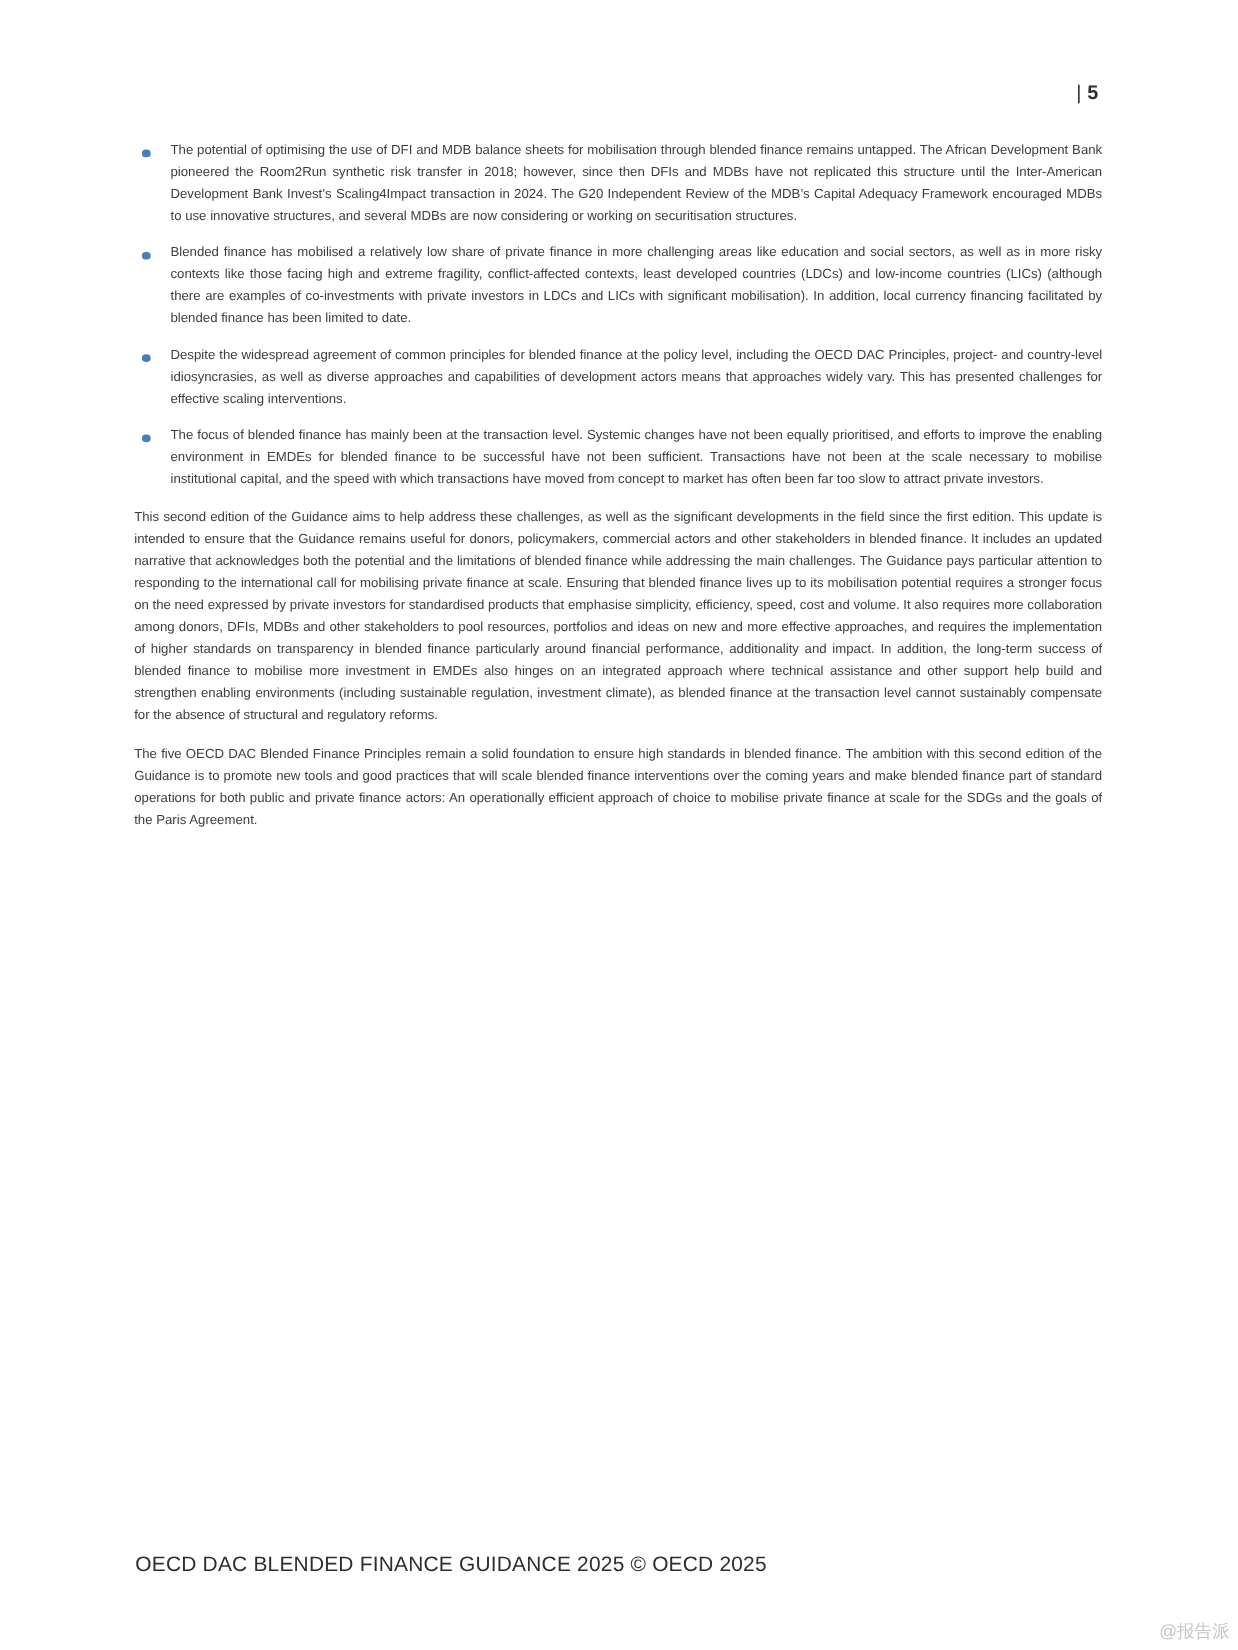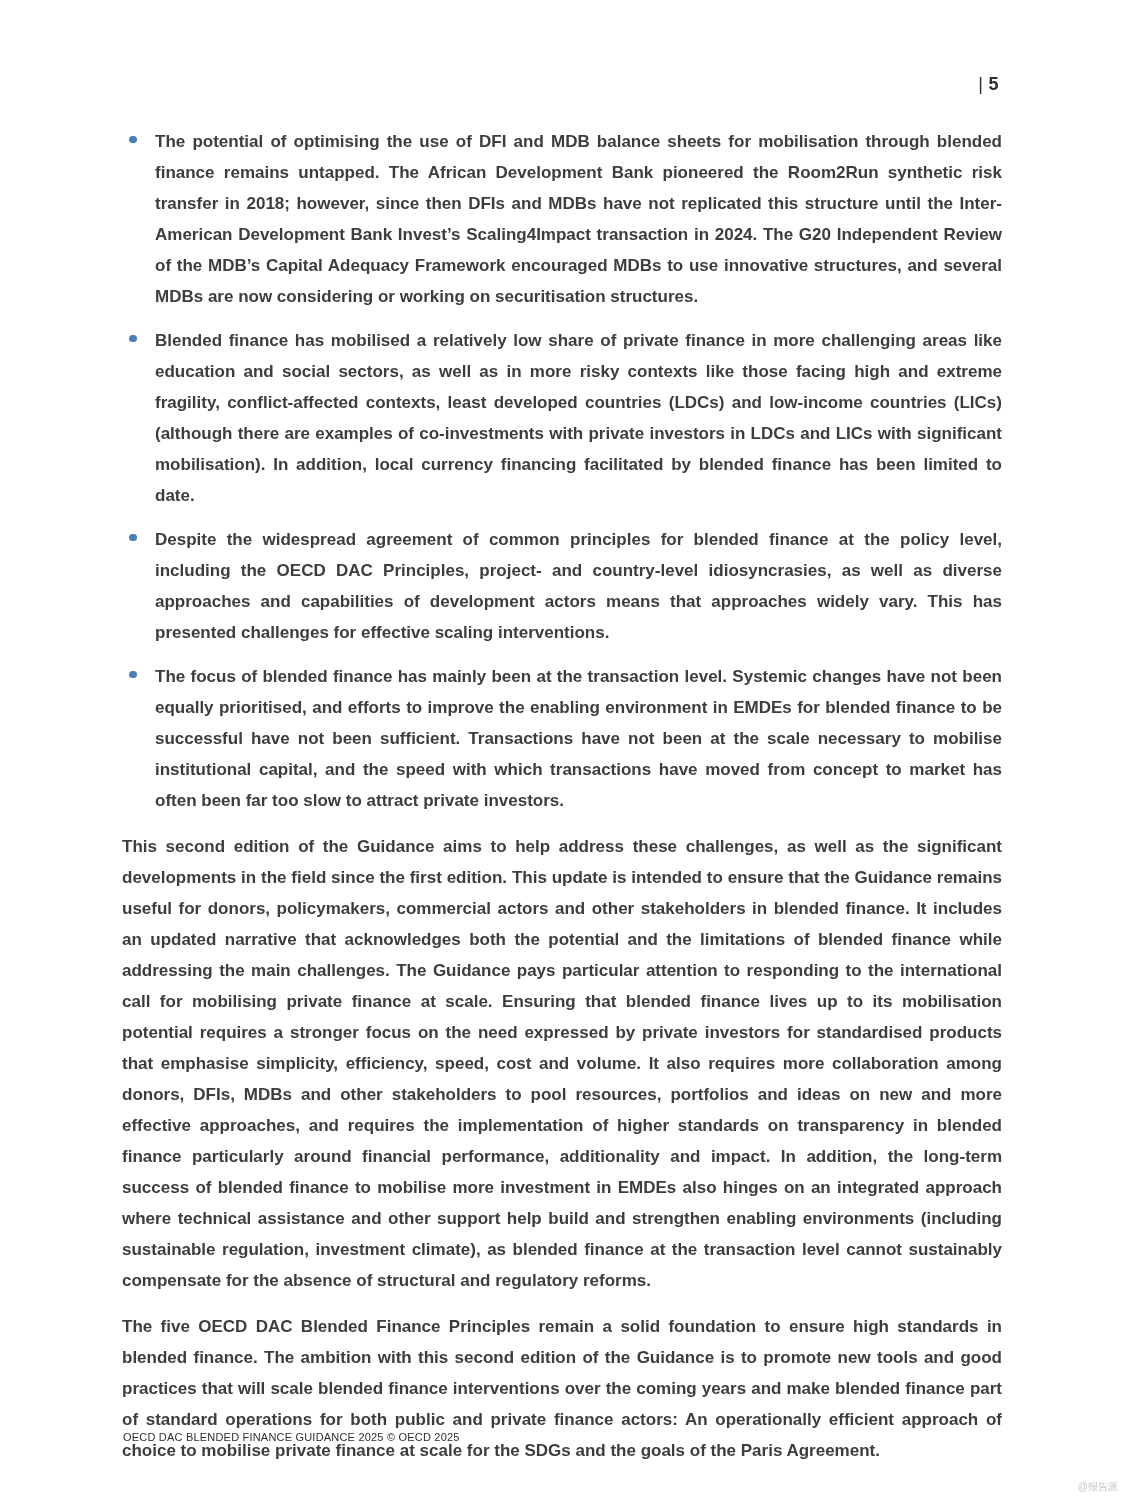--- a/index.html
+++ b/index.html
@@ -29,24 +29,23 @@
     margin-right: 5px;
   }
   .page-number .num {
     font-weight: 700;
   }
   .content {
     position: absolute;
     left: 122px;
     top: 126px;
     width: 880px;
-    font-size: 17px;
-    line-height: 31px;
+    font-size: 12px;
+    line-height: 20px;
     text-align: justify;
-    font-weight: bold;
   }
   ul.bullets {
     list-style: none;
     margin: 0 0 15px 0;
     padding: 0;
   }
   ul.bullets li {
     position: relative;
     padding-left: 33px;
     margin-bottom: 13px;
@@ -66,30 +65,29 @@
   .paragraphs p {
     margin: 0 0 15px 0;
   }
   .paragraphs p:last-child {
     margin-bottom: 0;
   }
   .footer {
     position: absolute;
     left: 123px;
     top: 1412px;
-    font-size: 11px;
+    font-size: 19px;
     letter-spacing: 0.2px;
     color: #2e2e2e;
-    margin-top: 19px;
   }
   .watermark {
     position: absolute;
     right: 7px;
     bottom: 6px;
-    font-size: 10px;
+    font-size: 16px;
     color: var(--watermark, #c6c6c6);
   }
 </style>
 </head>
 <body>
 
 <div class="page">
 
   <div class="page-number">
     <span class="sep">|</span><span class="num">5</span>

